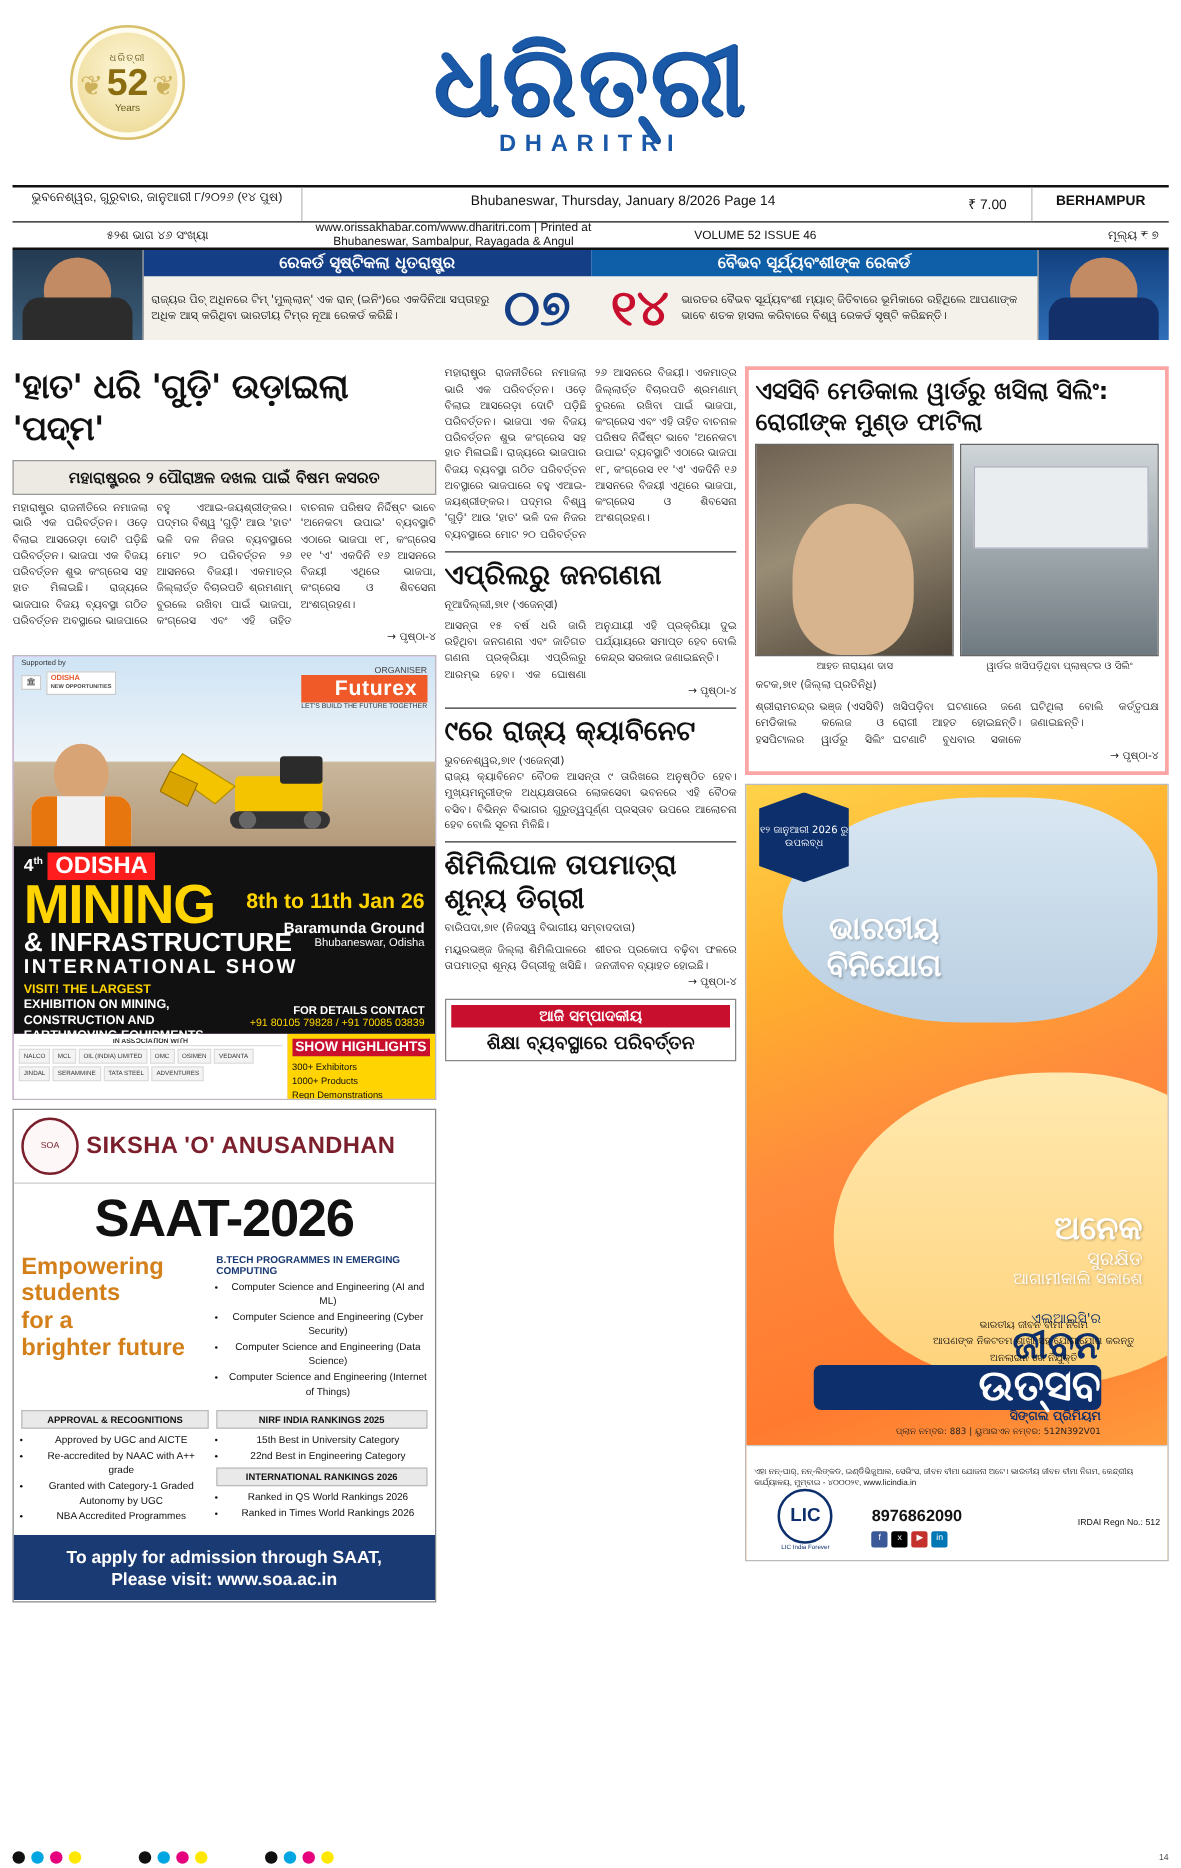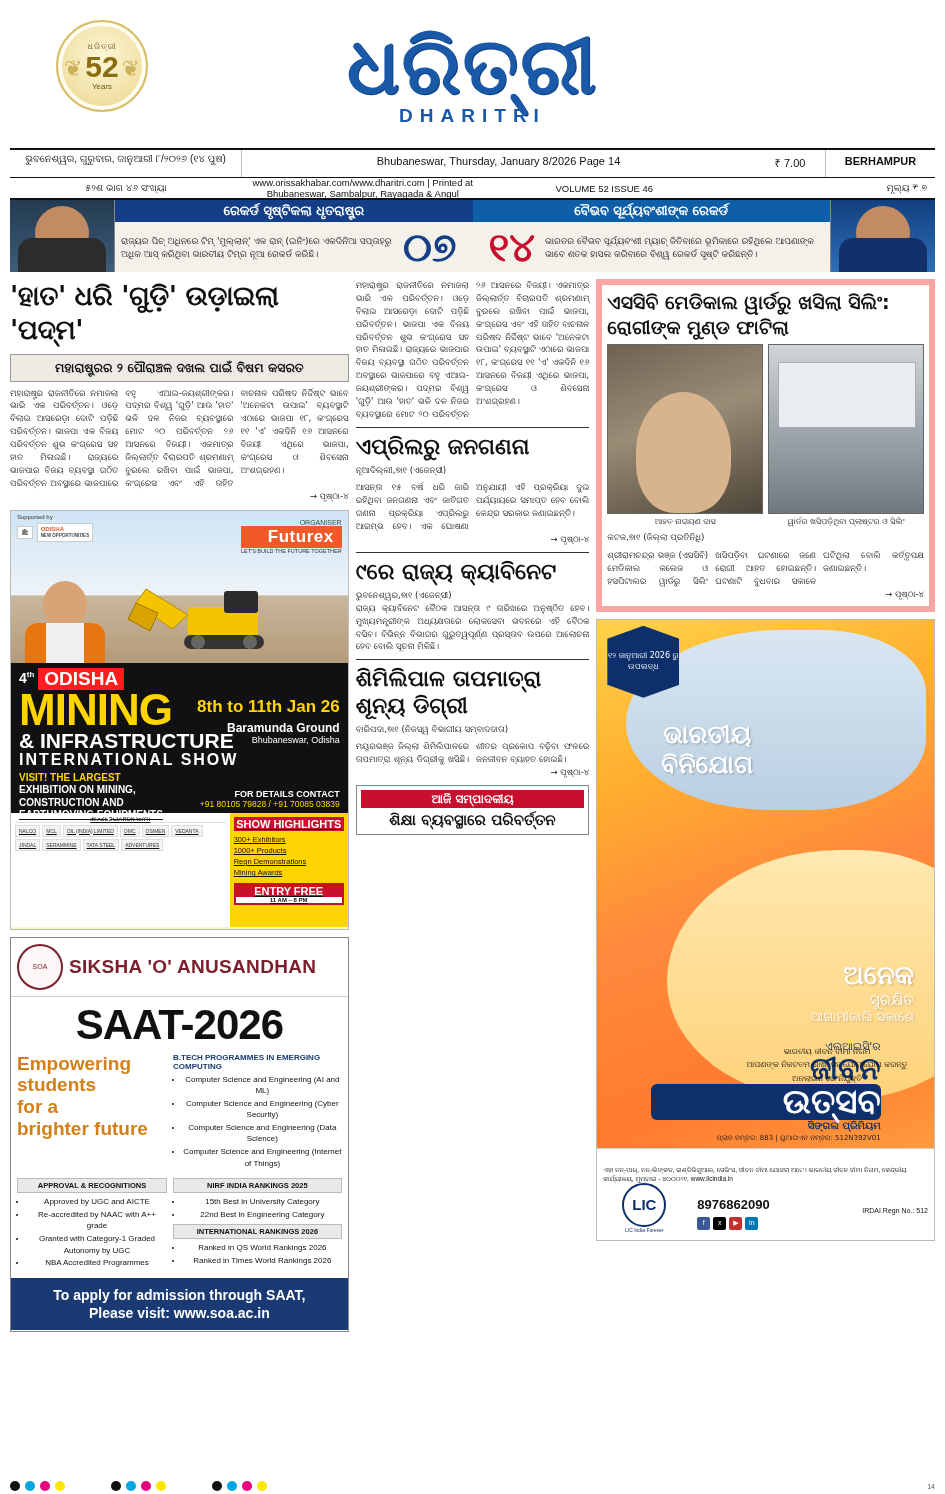--- a/index.html
+++ b/index.html
@@ -56,55 +56,55 @@
   .score-mid { flex:1; display:flex; background:#f3f1ea; border-left:1px solid #888; border-right:1px solid #888;}
   .score-col { flex:1; display:flex; flex-direction:column; }
   .score-col .hdr { background:#143f86; color:#fff; text-align:center; font-family:"DejaVu Sans",sans-serif; font-size:13px; padding:3px 0; font-weight:bold;}
   .score-col.alt .hdr { background:#0f5ea8; }
   .score-body { flex:1; display:flex; align-items:center; padding: 2px 6px; }
   .score-body .txt { font-size:9px; line-height:1.35; font-family:"DejaVu Sans",sans-serif; flex:1; }
   .bignum { font-size:40px; font-weight:bold; color:#143f86; font-family:"DejaVu Sans",sans-serif; padding:0 10px; }
   .bignum.red { color:#c8102e; }
 
   
-  .content { display:flex; gap:7px; margin-top:7px; }
+  .content { display:flex; gap:7px; margin-top:21px; }
   .col-a { width: 345px; }
   .col-b { width: 238px; }
   .col-c { width: 345px; }
 
   .headline-odia {
     font-family:"DejaVu Sans", sans-serif; font-weight:bold; color:#111;
     font-size: 27px; line-height:1.25; letter-spacing:-0.5px;
   }
   .subhead-box { background:#eceae3; border:1px solid #999; padding:5px 7px; margin-top:7px; font-family:"DejaVu Sans",sans-serif; font-weight:bold; font-size:12.5px; text-align:center;}
   .body-odia { font-family:"DejaVu Sans", sans-serif; font-size:8.6px; line-height:1.5; text-align:justify; color:#1a1a1a; }
   .cols3 { column-count:3; column-gap:7px; margin-top:5px; }
   .cols2 { column-count:2; column-gap:7px; margin-top:4px; }
   .rule { border-top:1px solid #333; margin:6px 0; }
 
   .sec-head { font-family:"DejaVu Sans",sans-serif; font-weight:bold; font-size:22px; line-height:1.2; color:#111; margin-top:6px;}
 
   
-  .cbox { border:6px solid #fca5a5; padding:5px; }
+  .cbox { border:3px solid #fca5a5; padding:5px; }
   .chead { font-family:"DejaVu Sans",sans-serif; font-weight:bold; font-size:19px; line-height:1.3; color:#111;}
   .photos { display:flex; gap:5px; margin-top:5px; }
   .photo { flex:1; height:170px; position:relative; overflow:hidden; border:1px solid #666;}
   .ph1 { background: linear-gradient(160deg,#6f6253 0%, #9a8d76 45%, #4d4438 100%); }
   .ph1:after{ content:""; position:absolute; left:18%; top:28%; width:62%; height:72%; border-radius:50% 50% 40% 40%; background:#d7b48e;}
   .ph2 { background: linear-gradient(180deg,#cfd5d8 0%, #9aa3a8 55%, #6f7a80 100%); }
   .ph2:after{ content:""; position:absolute; left:6%; top:10%; width:88%; height:38%; background:#e9edef; border:1px solid #aab;}
   .cap { font-family:"DejaVu Sans",sans-serif; font-size:8px; text-align:center; margin-top:3px; color:#222;}
   .capwrap { display:flex; gap:5px; }
   .capwrap > div { flex:1; }
 
   
   .ad { position:relative; overflow:hidden; border:1px solid #bbb; }
 
   
-  .ad-mining { margin-top:7px; height: 420px; background:#fef9c3;text-decoration:underline; }
+  .ad-mining { margin-top:7px; height: 356px; background:#f0abfc; }
   .mine-top { height:152px; background: linear-gradient(180deg,#cfe4f5 0%, #eef4f8 55%, #c9b79c 56%, #b49a7a 100%); position:relative;}
   .mine-top .supported { position:absolute; left:6px; top:3px; font-size:6px; color:#333;}
   .mine-badges { position:absolute; left:6px; top:12px; display:flex; gap:4px; align-items:center;}
   .mb { background:#fff; border:1px solid #ccc; padding:2px 3px; font-size:6px; line-height:1.1; }
   .mb.orange { color:#e4572e; font-weight:bold;}
   .org-box { position:absolute; right:6px; top:8px; text-align:right;}
   .org-box .olbl { font-size:7px; color:#444;}
   .futurex { background:#f05a28; color:#fff; font-weight:bold; font-size:17px; padding:1px 8px; letter-spacing:0.5px;}
   .futurex-sub { font-size:5.5px; color:#333;}
   .excavator { position:absolute; right:20px; bottom:2px; width:200px; height:96px;}

